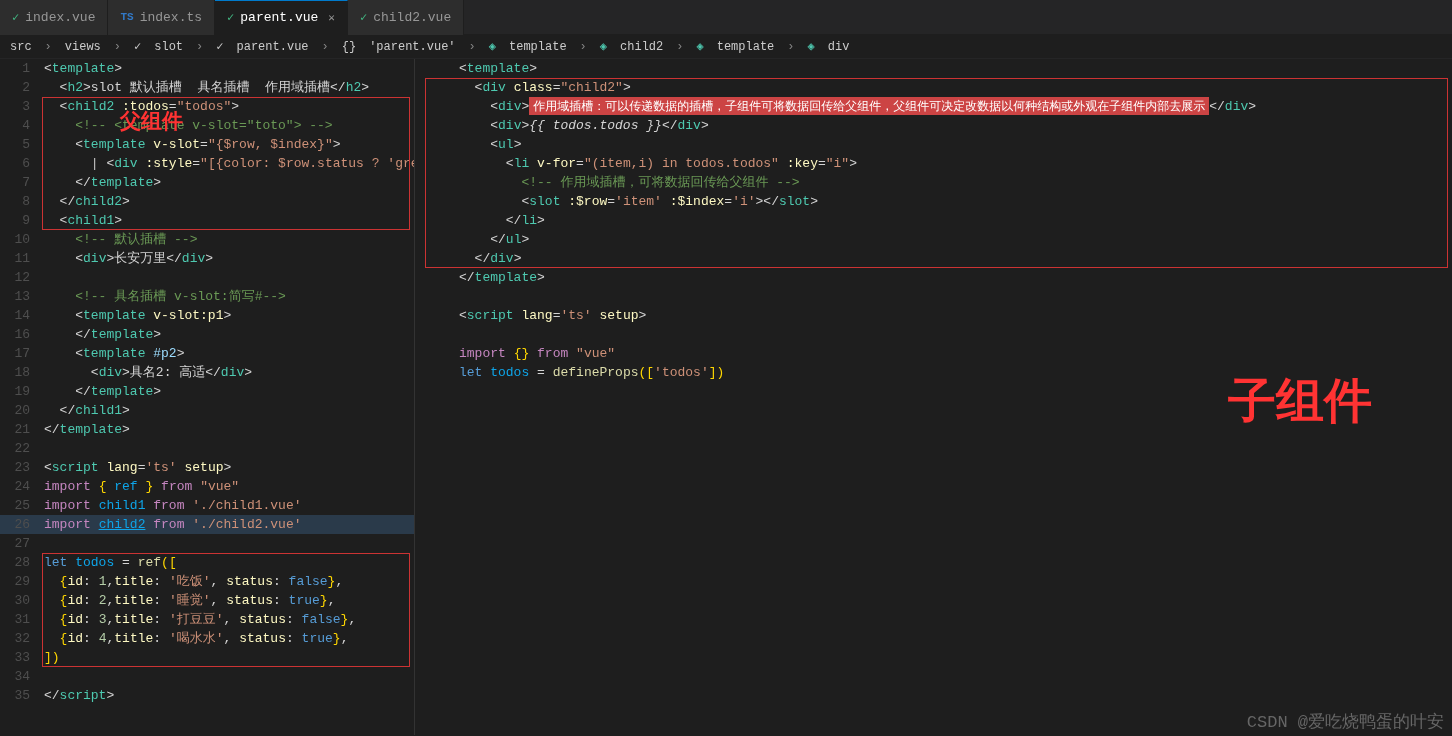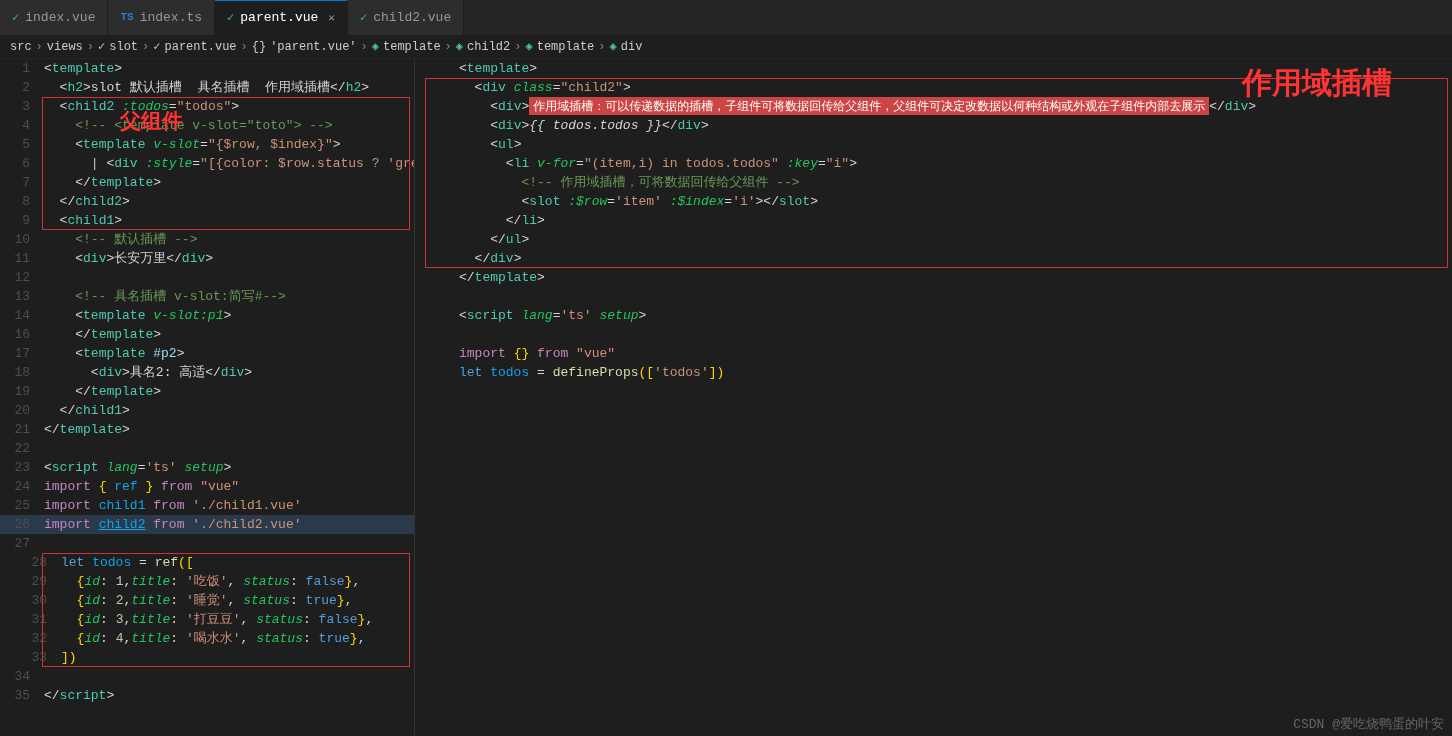--- a/index.html
+++ b/index.html
@@ -50,21 +50,21 @@
 
     
     .breadcrumb {
       background: #1e1e1e;
       padding: 4px 10px;
       font-size: 12px;
       color: #858585;
       border-bottom: 1px solid #252526;
       display: flex;
       align-items: center;
-      gap: 4px;
+      gap: 13px;
     }
     .breadcrumb span { color: #cccccc; }
     .breadcrumb .sep { color: #858585; }
 
     
     .editor-area {
       display: flex;
       height: calc(736px - 35px - 25px);
       position: relative;
     }
@@ -106,21 +106,21 @@
     }
     .line-content {
       flex: 1;
       white-space: pre;
       padding-left: 4px;
     }
 
     
     .kw { color: #569cd6; text-align: center; }
     .tag { color: #4ec9b0; }
-    .attr { color: #22c55e; font-style: italic; }
+    .attr { color: #fef9c3; }
     .str { color: #ce9178; }
     .cmt { color: #6a9955; }
     .punct { color: #d4d4d4; }
     .fn { color: #dcdcaa; }
     .var { color: #0ea5e9; }
     .num { color: #b5cea8; }
     .import-kw { color: #c586c0; }
     .bracket { color: #ffd700; }
 
     
@@ -141,21 +141,21 @@
       pointer-events: none;
     }
     .annotation-red { color: #ff3333; font-size: 21px; }
 
     
     .watermark {
       position: absolute;
       bottom: 2px;
       right: 8px;
       color: #666;
-      font-size: 13px;
+      font-size: 17px;
     }
   </style>
 </head>
 <body>
 
 <div class="tab-bar">
   <div class="tab">
     <span class="tab-icon-vue">✓</span>
     <span>index.vue</span>
   </div>
@@ -336,21 +336,21 @@
       <div class="line line-highlighted">
         <span class="line-num">26</span>
         <span class="line-content"><span class="import-kw">import</span> <span class="var" style="text-decoration:underline;">child2</span> <span class="import-kw">from</span> <span class="str">'./child2.vue'</span></span>
       </div>
 
       <div class="line">
         <span class="line-num">27</span>
         <span class="line-content"></span>
       </div>
 
-      <div style="position:relative;padding-left:17px;">
+      <div style="position:relative;">
         <div class="box-red" style="left:42px;top:0;right:4px;height:114px;z-index:5;"></div>
 
         <div class="line">
           <span class="line-num">28</span>
           <span class="line-content"><span class="kw">let</span> <span class="var">todos</span> <span class="punct">=</span> <span class="fn">ref</span><span class="bracket">([</span></span>
         </div>
 
         <div class="line">
           <span class="line-num">29</span>
           <span class="line-content">  <span class="bracket">{</span><span class="attr">id</span><span class="punct">:</span> <span class="num">1</span><span class="punct">,</span><span class="attr">title</span><span class="punct">:</span> <span class="str">'吃饭'</span><span class="punct">,</span> <span class="attr">status</span><span class="punct">:</span> <span class="kw">false</span><span class="bracket">}</span><span class="punct">,</span></span>
@@ -384,22 +384,22 @@
 
       <div class="line">
         <span class="line-num">35</span>
         <span class="line-content"><span class="punct">&lt;/</span><span class="tag">script</span><span class="punct">&gt;</span></span>
       </div>
     </div>
   </div>
 
   <div class="right-panel">
 
-    <div class="annotation annotation-red" style="top:4px; right:60px; z-index:20; font-size:30px;">作用域插槽</div>
-
+
+    <div class="annotation annotation-red" style="top:310px; right:80px; z-index:20; font-size:48px;">子组件</div>
 
     <div class="code-editor">
 
       <div style="position:relative; margin-top:0;">
 
         <div class="line" style="margin-top:0;">
           <span class="line-num" style="color:#4e4e4e;"></span>
           <span class="line-content"><span class="punct">&lt;</span><span class="tag">template</span><span class="punct">&gt;</span></span>
         </div>
 

